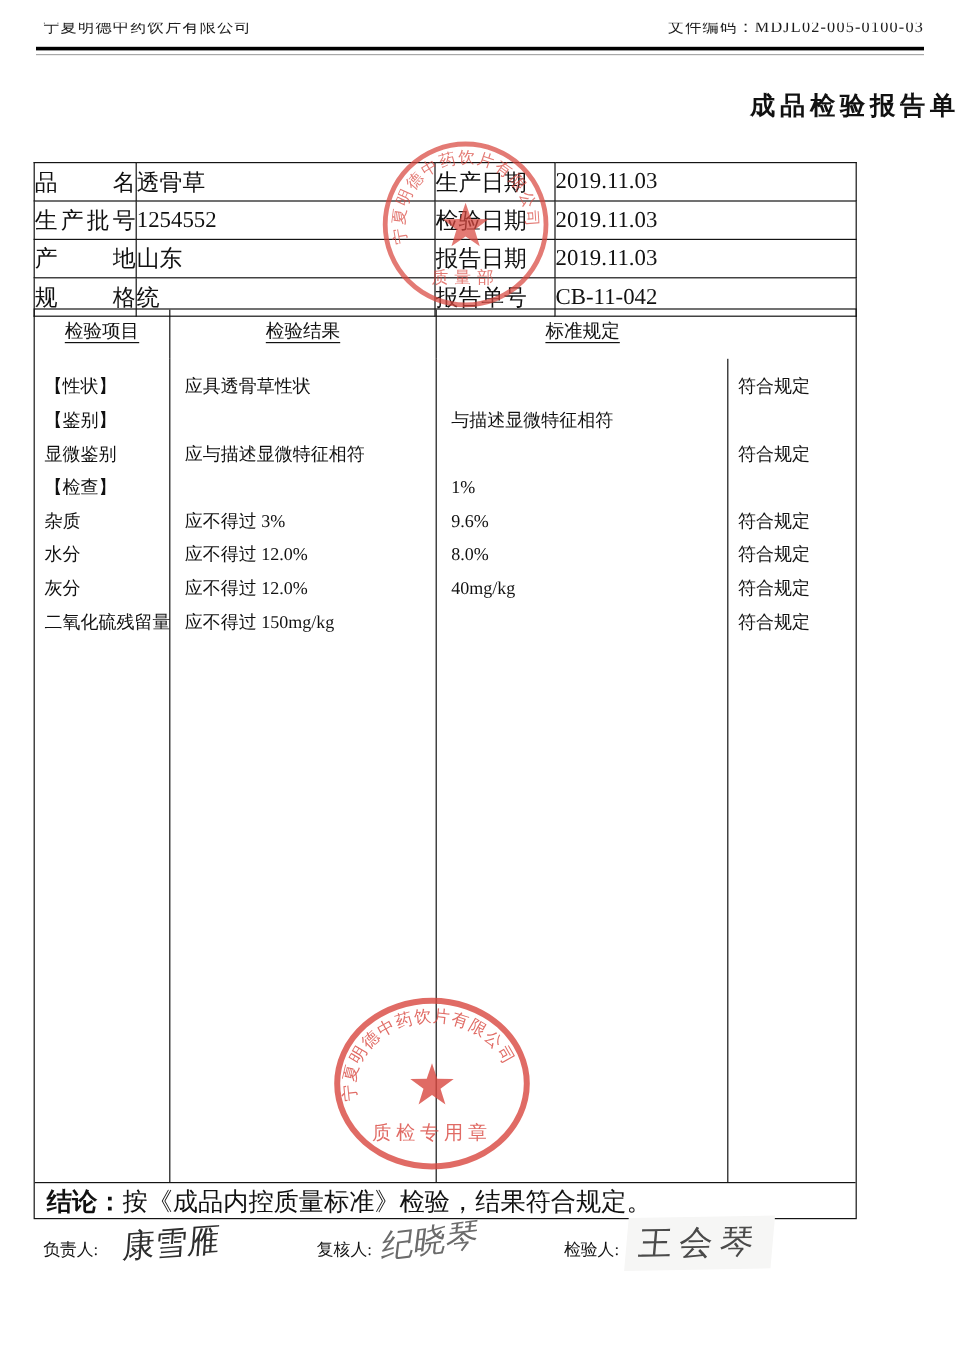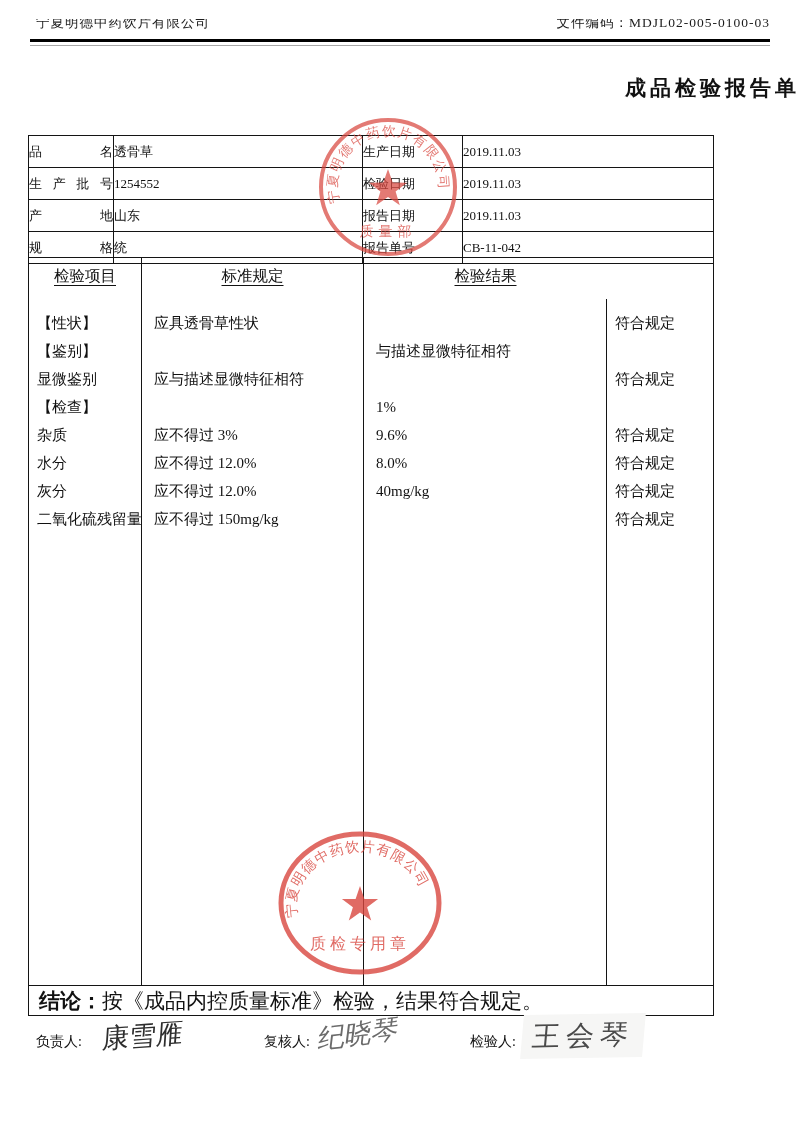--- a/index.html
+++ b/index.html
@@ -14,21 +14,21 @@
   .clip-left{left:36px;}
   .clip-right{right:30px;text-align:right;}
   .rule-thick{position:absolute;left:30px;top:39px;width:740px;height:3px;background:#000;}
   .rule-thin{position:absolute;left:30px;top:45px;width:740px;height:1px;background:#a8a8a8;}
 
   .title{position:absolute;left:0;top:74px;width:800px;text-align:right;
     font-size:21px;font-weight:bold;letter-spacing:4px;}
 
   
   table.info{position:absolute;left:28px;top:135px;width:686px;border-collapse:collapse;table-layout:fixed;}
-  table.info td{border:1.5px solid #141414;height:31px;font-size:13px;padding:0;vertical-align:middle;}
+  table.info td{border:1.5px solid #141414;height:31px;font-size:19px;padding:0;vertical-align:middle;}
   td.lbl{padding:0 9px;text-align:justify;text-align-last:justify;}
   td.val{padding:0 0 0 11px;}
   td.lbl2{padding:0 0 0 12px;}
   td.val2{padding:0 0 0 14px;}
 
   
   .mtable{position:absolute;left:28px;top:257px;width:686px;border:1.5px solid #141414;box-sizing:border-box;background:transparent;}
   .mt-head{display:grid;grid-template-columns:113px 222px 243px 1fr;height:41px;}
   .mt-head .hcell{border-right:1.5px solid #141414;box-sizing:border-box;display:flex;justify-content:center;align-items:flex-start;padding-top:8px;font-size:15.5px;}
   .mt-head .hcell:last-child{border-right:none;}
@@ -100,24 +100,24 @@
   </tr>
 </tbody>
   </table>
 
 <div class="mtable">
   <div class="mt-head">
     <div class="hcell">
         <span>检验项目</span>
       </div>
     <div class="hcell">
-        <span>标准规定</span>
+        <span>检验结果</span>
       </div>
     <div class="hcell">
-        <span>检验结果</span>
+        <span>标准规定</span>
       </div>
   </div>
   <div class="mt-body">
     <div class="mt-col c1">
       <div class="bline">【性状】</div>
       <div class="bline">【鉴别】</div>
       <div class="bline">显微鉴别</div>
       <div class="bline">【检查】</div>
       <div class="bline">杂质</div>
       <div class="bline">水分</div>

